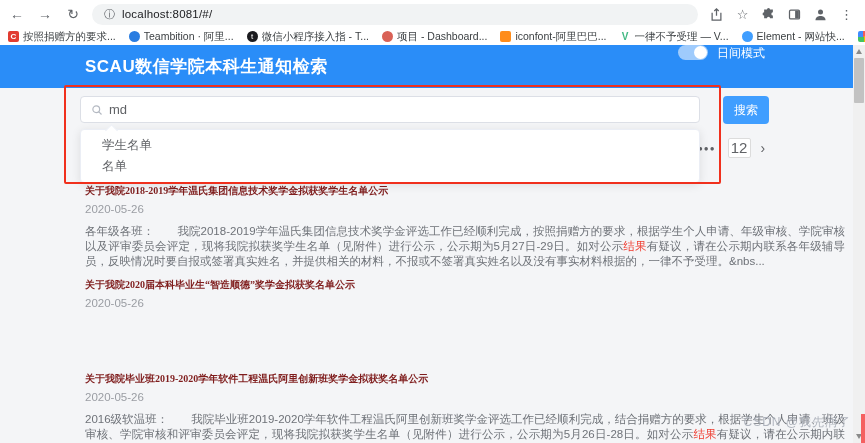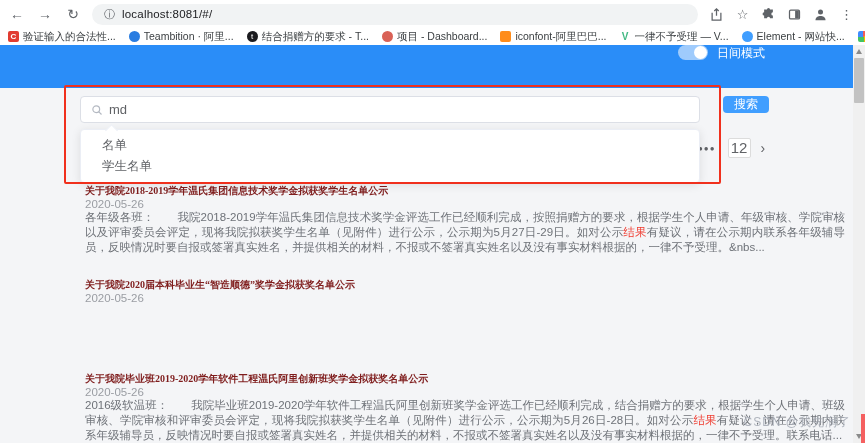--- a/index.html
+++ b/index.html
@@ -38,36 +38,36 @@
   .toggle { width:30px; height:15px; border-radius:8px; background:rgba(255,255,255,.55); position:relative; cursor:pointer; }
   .toggle .knob { position:absolute; right:1px; top:1px; width:13px; height:13px; border-radius:50%; background:#ffffff; }
   .mode-label { color:#ffffff; font-size:12px; }
 
   
   .content { position:absolute; left:0; top:88px; width:853px; height:355px; background:#f4f5f7; }
 
   .search-input { position:absolute; left:80px; top:8px; width:620px; height:27px; background:#ffffff; border:1px solid #dcdfe6; border-radius:4px; display:flex; align-items:center; padding:0 10px; }
   .search-input svg { width:12px; height:12px; margin-right:6px; flex:none; }
   .search-input input { border:none; outline:none; font-size:13px; color:#606266; width:100%; background:transparent; font-family:inherit; }
-  .search-btn { position:absolute; left:723px; top:8px; width:46px; height:17px; background:#409eff; color:#fff; border:none; border-radius:4px; font-size:12px; cursor:pointer; font-family:Liberation Serif, serif; }
+  .search-btn { position:absolute; left:723px; top:8px; width:46px; height:28px; background:#409eff; color:#fff; border:none; border-radius:4px; font-size:12px; cursor:pointer; font-family:Liberation Serif, serif; }
 
   .sugg { position:absolute; left:80px; top:41px; width:620px; background:#ffffff; border:1px solid #ebeef5; border-radius:4px; box-shadow:0 2px 10px rgba(0,0,0,.1); padding:5px 0; z-index:3; }
   .sugg::before { content:""; position:absolute; top:-4px; left:26px; width:8px; height:8px; background:#fff; border-left:1px solid #ebeef5; border-top:1px solid #ebeef5; transform:rotate(45deg); }
   .sugg-item { height:21px; line-height:21px; padding-left:21px; font-size:12.5px; color:#606266; cursor:pointer; }
 
   .pager { position:absolute; left:698px; top:50px; display:flex; align-items:center; }
   .pager-ellipsis { color:#606266; font-size:8px; letter-spacing:1px; margin-right:12px; cursor:pointer; }
   .pager-page { width:23px; height:20px; line-height:18px; text-align:center; background:#fff; border:1px solid #dcdcdc; border-radius:2px; font-size:15px; color:#606266; cursor:pointer; }
   .pager-next { margin-left:10px; color:#606266; font-size:14px; cursor:pointer; }
 
   .notice { position:absolute; left:85px; width:760px; }
   .n1 { top:96px; } .n2 { top:190px; } .n3 { top:284px; }
   .n-title { font-size:10px; font-weight:bold; color:#7f1d1d; cursor:pointer;font-family:Liberation Serif, serif; }
-  .n-date { font-size:11.5px; color:#9a9da3; }
-  .n-body { margin-top:0; font-size:11.5px; line-height:15px; color:#6e7278; max-height:46px; overflow:hidden; text-align:justify; }
+  .n-date { margin-top:5px; font-size:11.5px; color:#9a9da3; }
+  .n-body { margin-top:9px; font-size:11.5px; line-height:15px; color:#6e7278; max-height:46px; overflow:hidden; text-align:justify; }
   .n-hl { color:#ef3b2f; }
 
   
   .scrollbar { position:absolute; left:853px; top:45px; width:12px; height:398px; background:#f0f0f0; }
   .sb-up { position:absolute; left:3px; top:4px; width:0; height:0; border-left:3px solid transparent; border-right:3px solid transparent; border-bottom:5px solid #8a8a8a; }
   .sb-thumb { position:absolute; left:1px; top:13px; width:10px; height:45px; background:#c2c2c2; border-radius:1px; cursor:pointer; }
   .sb-down { position:absolute; left:3px; bottom:4px; width:0; height:0; border-left:3px solid transparent; border-right:3px solid transparent; border-top:5px solid #8a8a8a; }
 
   
   .red-rect { position:absolute; left:64px; top:85px; width:657px; height:99px; border:2.5px solid #f0301d; border-radius:2px; pointer-events:none; z-index:5; }
@@ -111,29 +111,29 @@
             <path d="M4 21c0-4.4 4-6.5 8-6.5s8 2.1 8 6.5z"></path>
           </svg>
       </span>
       <span class="ic">⋮</span>
     </div>
   </div>
 
   <div class="bm-bar">
     <div class="bm">
         <span class="fav f0">C</span>
-        <span class="bm-label">验证输入的合法性...</span>
+        <span class="bm-label">按照捐赠方的要求...</span>
       </div>
     <div class="bm">
         <span class="fav f1"></span>
         <span class="bm-label">Teambition · 阿里...</span>
       </div>
     <div class="bm">
         <span class="fav f2">t</span>
-        <span class="bm-label">结合捐赠方的要求 - T...</span>
+        <span class="bm-label">微信小程序接入指 - T...</span>
       </div>
     <div class="bm">
         <span class="fav f3"></span>
         <span class="bm-label">项目 - Dashboard...</span>
       </div>
     <div class="bm">
         <span class="fav f4"></span>
         <span class="bm-label">iconfont-阿里巴巴...</span>
       </div>
     <div class="bm">
@@ -145,42 +145,43 @@
         <span class="bm-label">Element - 网站快...</span>
       </div>
     <div class="bm">
         <span class="fav f7"></span>
         <span class="bm-label">微信小程序接入指...</span>
       </div>
 
   </div>
 
   <div class="app-header">
+    <div class="app-title">SCAU数信学院本科生通知检索</div>
     <div class="mode-group">
       <div class="toggle">
           <div class="knob"></div>
         </div>
       <span class="mode-label">日间模式</span>
     </div>
   </div>
 
   <div class="content">
 
     <div class="search-input">
       <svg viewBox="0 0 16 16" fill="none" stroke="#b4b9c2" stroke-width="1.6">
           <circle cx="7" cy="7" r="4.5"></circle>
           <path d="M10.5 10.5 14 14"></path>
         </svg>
       <input type="text" value="md" style="">
     </div>
     <button class="search-btn">搜索</button>
 
     <div class="sugg">
+      <div class="sugg-item">学生名单</div>
       <div class="sugg-item">名单</div>
-      <div class="sugg-item">学生名单</div>
     </div>
 
     <div class="pager">
       <span class="pager-ellipsis">●●●</span>
       <span class="pager-page">12</span>
       <span class="pager-next">›</span>
     </div>
 
     <div class="notice n1">
       <div class="n-title">关于我院2018-2019学年温氏集团信息技术奖学金拟获奖学生名单公示</div>

